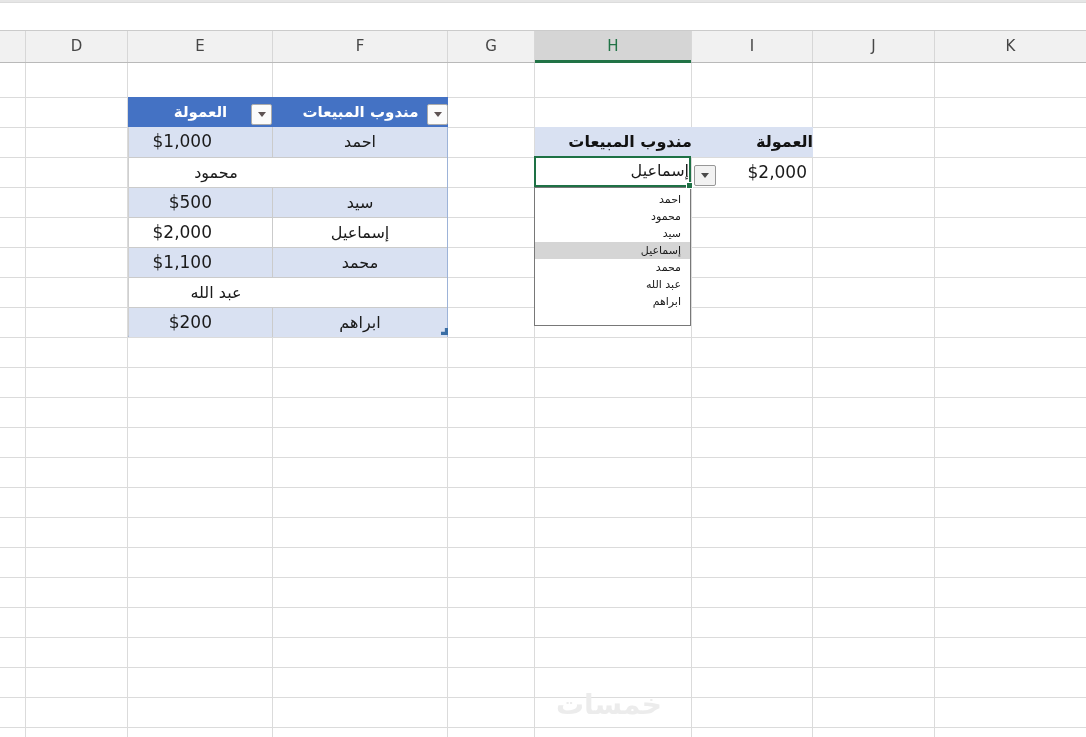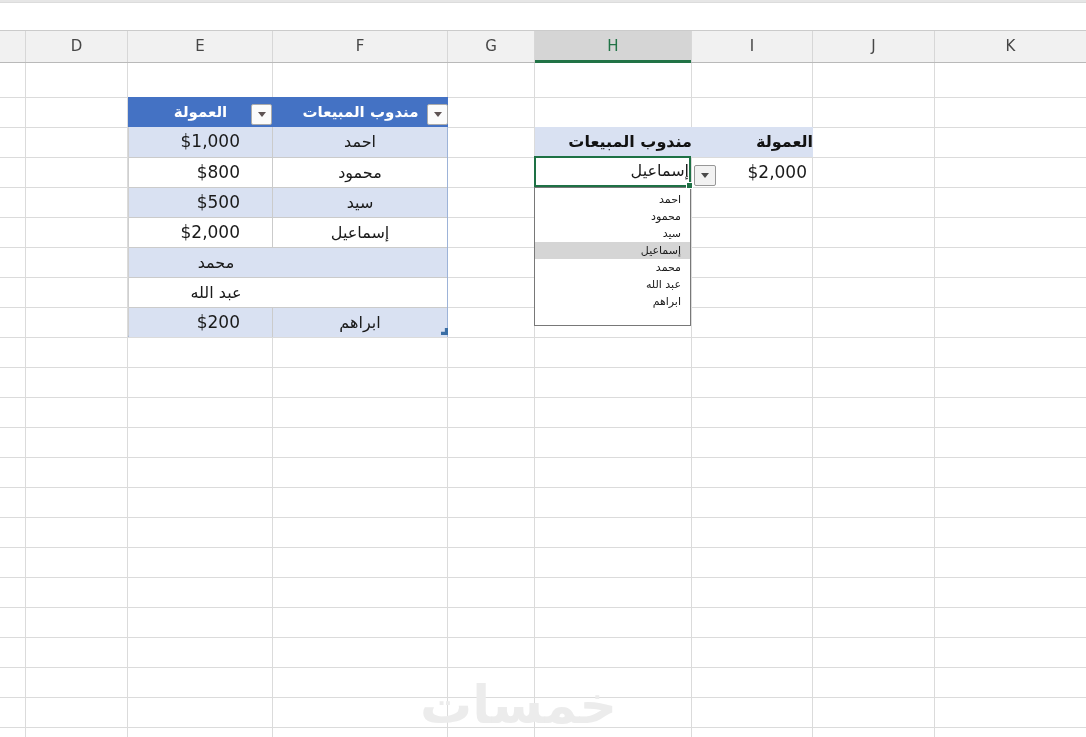--- a/index.html
+++ b/index.html
@@ -49,21 +49,21 @@
   .filter-btn .tri { width:0; height:0; border-left:4px solid transparent;
     border-right:4px solid transparent; border-top:5px solid #5E5353; }
   .fb-comm { left:251px; } .fb-rep { left:427px; }
 
   .tbl-rows { position:absolute; left:128px; top:127px; width:320px; height:210px;
     z-index:5; border-left:1px solid #CFCFCF; border-right:1px solid #9DB3D8;
     border-bottom:2px solid #9DB3D8; }
   .trow { display:flex; height:30px; background:#fff; }
   .trow.banded { background:#D9E1F2; }
   .trow + .trow { border-top:1px solid #CBCBCB; height:30px; }
-  .td-comm { width:144px; text-align:right; padding-right:32px; font-size:17px;
+  .td-comm { width:144px; text-align:right; padding-right:60px; font-size:17px;
     line-height:29px; border-right:1px solid #CBCBCB; cursor:cell; }
   .td-rep { width:174px; text-align:center; font-size:16px; line-height:29px; cursor:cell; }
   .tbl-resize { position:absolute; left:312px; top:201px; width:7px; height:7px;
     background:#3A6EA5; clip-path:polygon(55% 0,100% 0,100% 100%,0 100%,0 55%,55% 55%);
     cursor:nwse-resize; }
 
   
   .cell { position:absolute; line-height:30px; }
   .h3cell { left:535px; top:127px; width:157px; height:30px; background:#D9E1F2;
     font-weight:bold; font-size:16px; text-align:right; padding-left:8px; color:#121212;
@@ -86,22 +86,22 @@
 
   
   .dd-list { position:absolute; left:534px; top:187px; width:157px; height:139px;
     background:#fff; border:1px solid #787878; z-index:20; padding-top:3px; }
   .dd-item { height:17px; line-height:17px; font-size:11px; text-align:right;
     padding-left:4px; padding-right:9px; color:#1a1a1a; cursor:pointer;
     white-space:nowrap; }
   .dd-item.hl { background:#D5D5D5; }
 
   
-  .watermark { position:absolute; left:420px; top:682px; width:210px; height:46px;
-    line-height:46px; text-align:left; font-size:52px; font-weight:bold;
+  .watermark { position:absolute; left:452px; top:682px; width:210px; height:46px;
+    line-height:46px; text-align:right; font-size:28px; font-weight:bold;
     color:#ECECEC; z-index:2; letter-spacing:1px; }
 </style>
 </head>
 <body>
 
 <div class="canvas">
 
   <div class="top-strip"></div>
 
   <div class="col-headers">
@@ -129,32 +129,32 @@
   <button class="filter-btn fb-rep">
       <i class="tri"></i>
     </button>
 
   <div class="tbl-rows">
     <div class="trow banded">
       <div class="td-comm">$1,000</div>
       <div class="td-rep ar">احمد</div>
     </div>
     <div class="trow">
-      <div class="td-comm">$800</div>
       <div class="td-rep ar">محمود</div>
     </div>
     <div class="trow banded">
       <div class="td-comm">$500</div>
       <div class="td-rep ar">سيد</div>
     </div>
     <div class="trow">
       <div class="td-comm">$2,000</div>
       <div class="td-rep ar">إسماعيل</div>
     </div>
     <div class="trow banded">
+      <div class="td-comm">$1,100</div>
       <div class="td-rep ar">محمد</div>
     </div>
     <div class="trow">
       <div class="td-rep ar">عبد الله</div>
     </div>
     <div class="trow banded">
       <div class="td-comm">$200</div>
       <div class="td-rep ar">ابراهم</div>
     </div>
     <span class="tbl-resize"></span>

